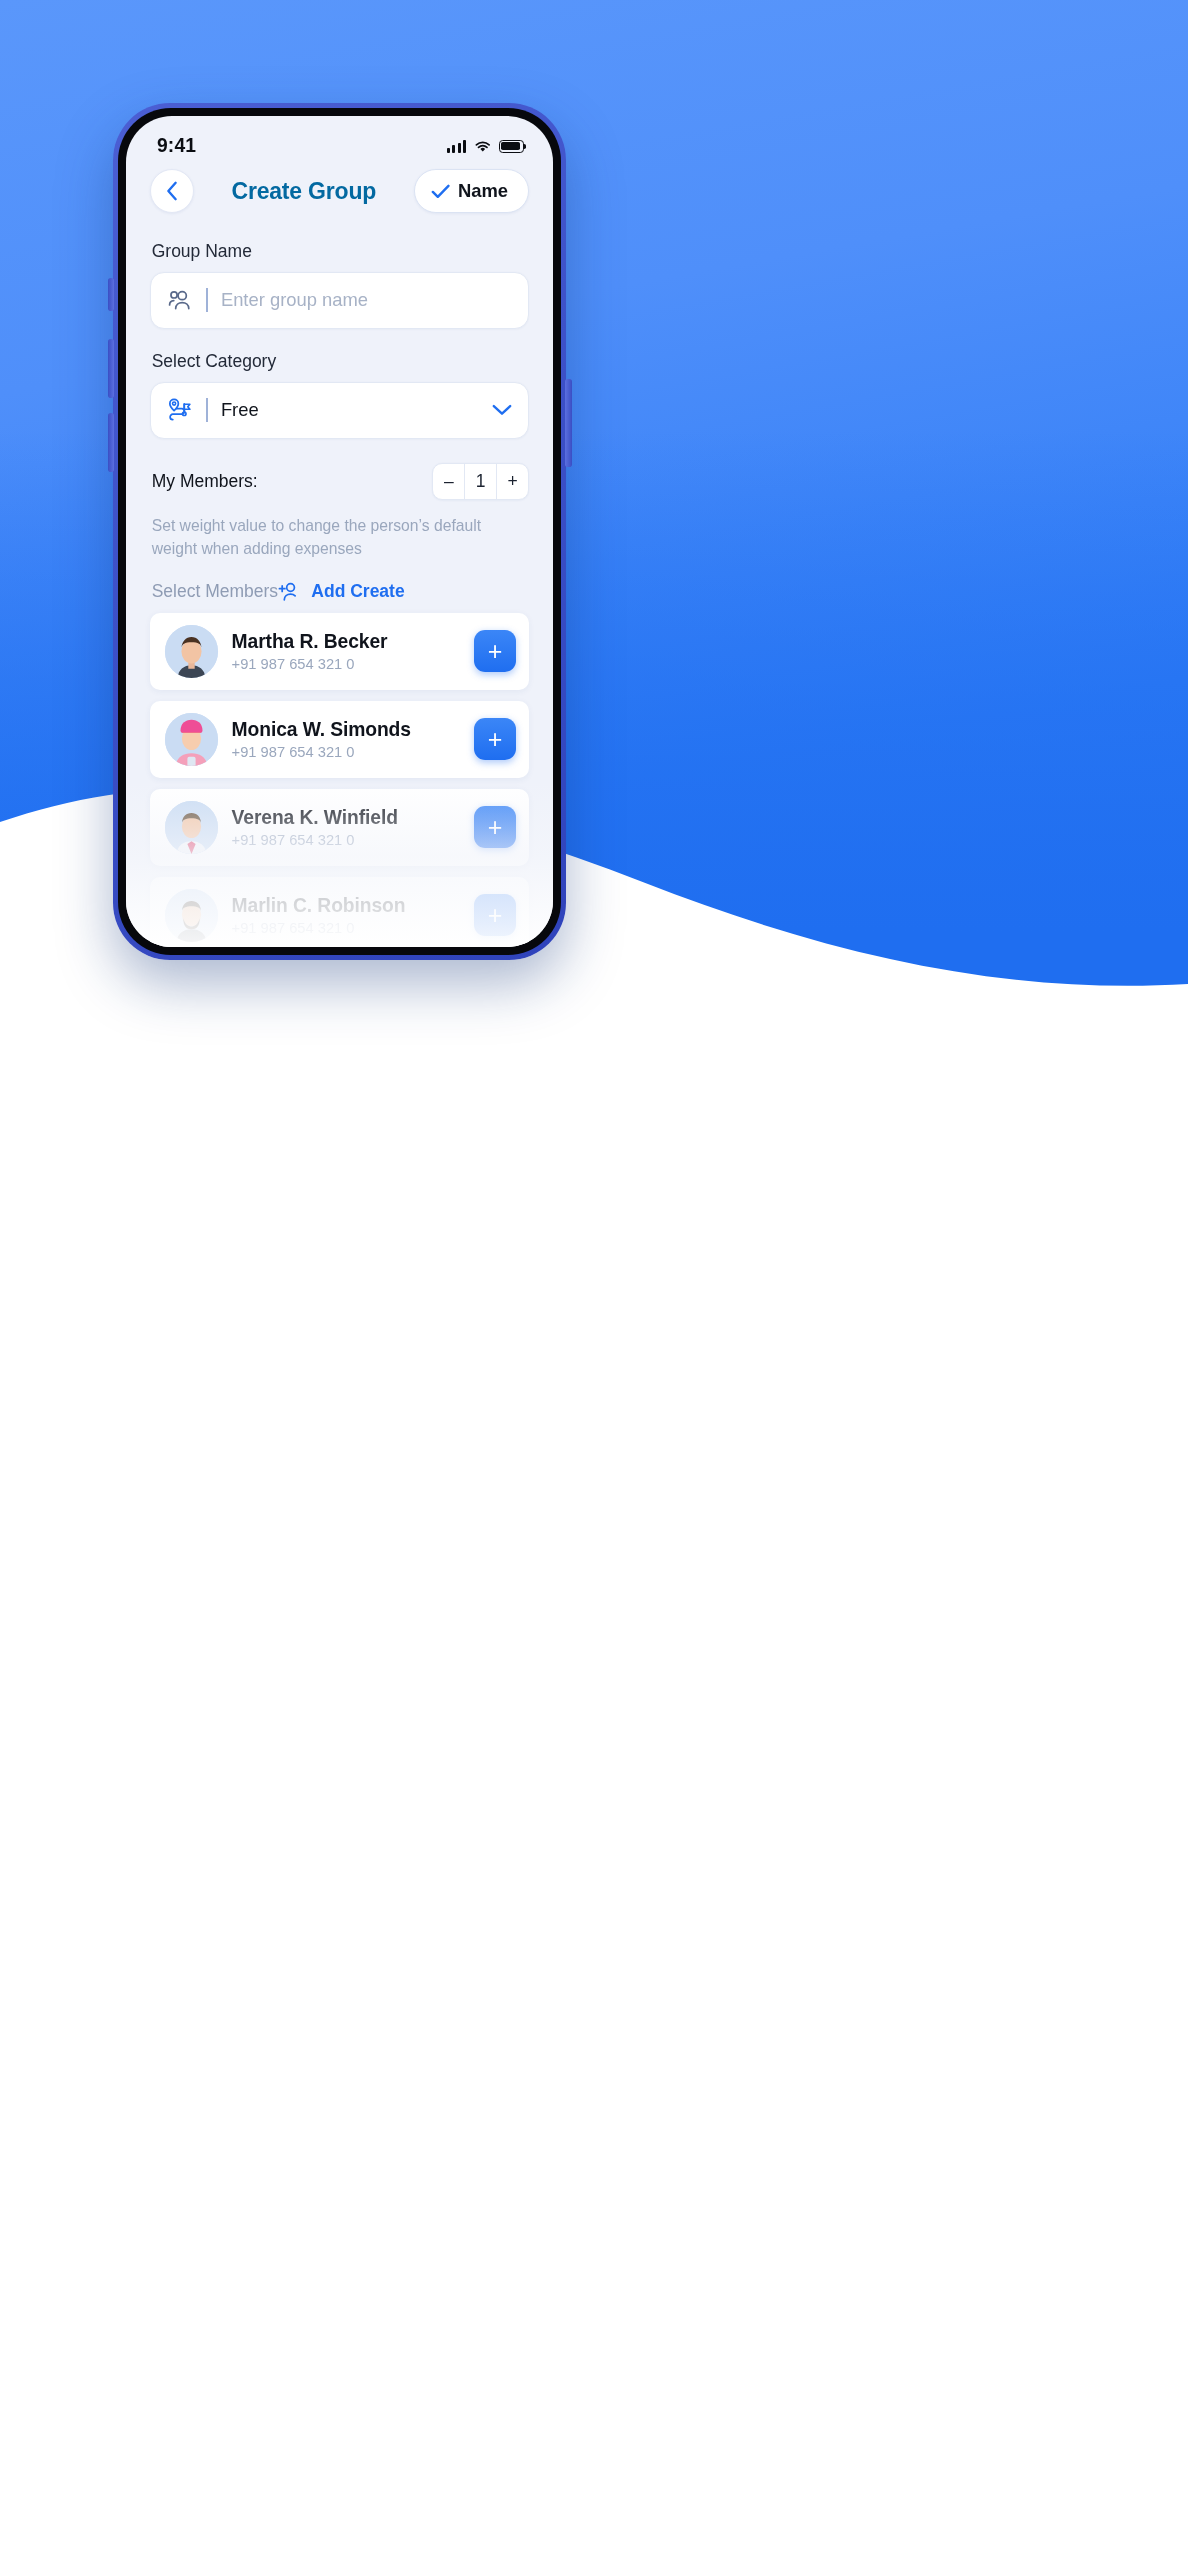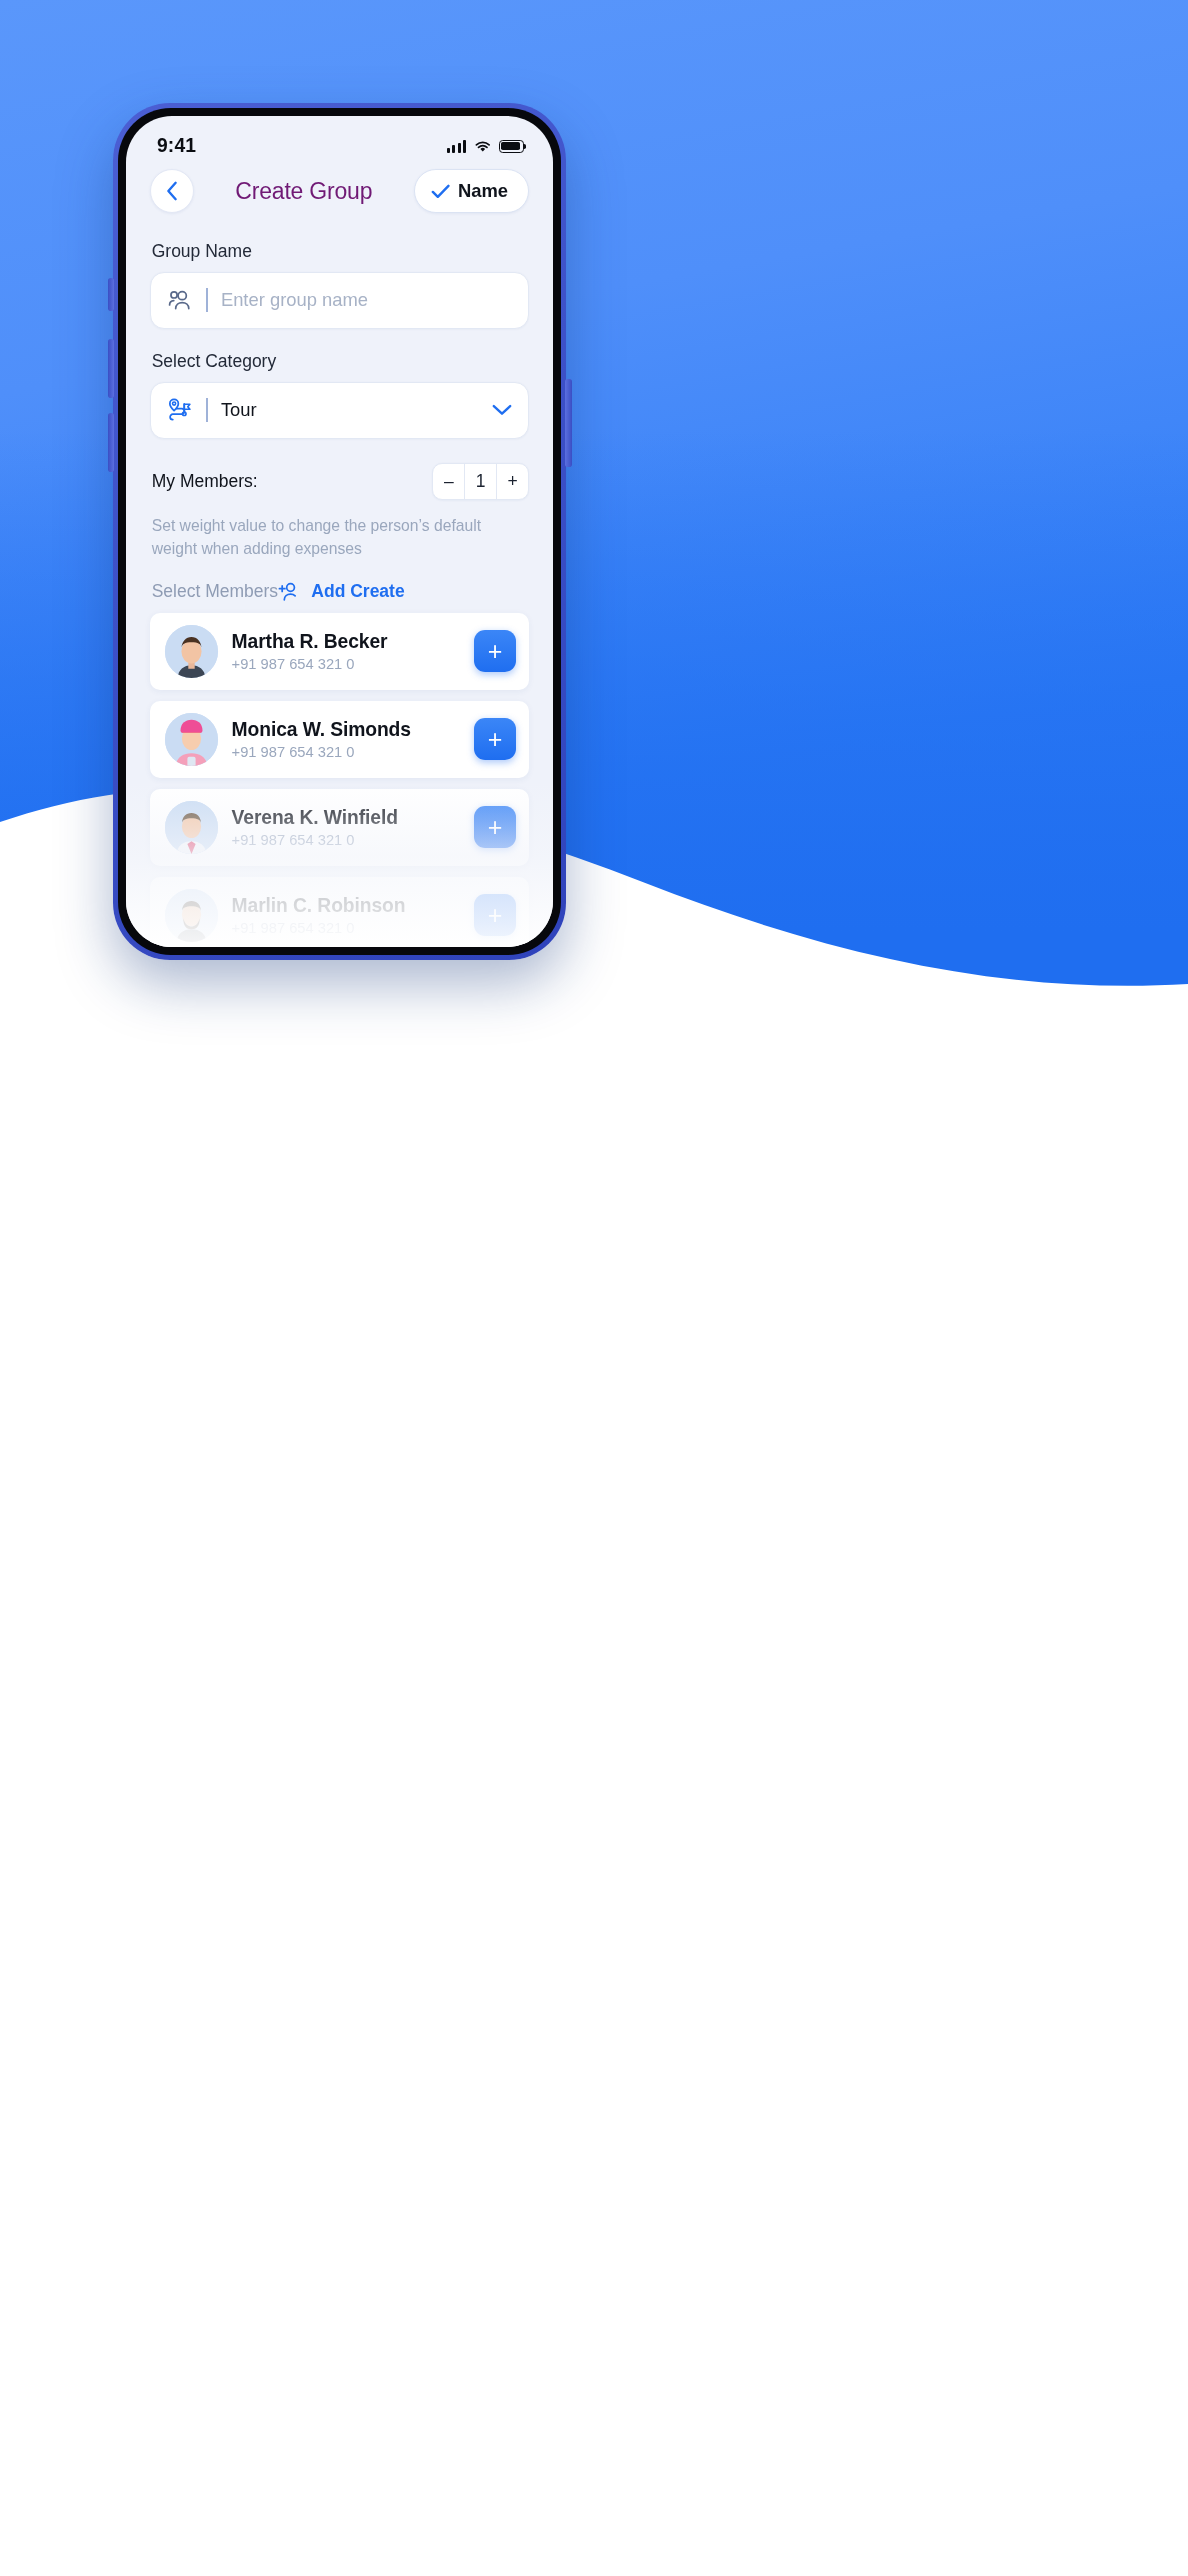--- a/index.html
+++ b/index.html
@@ -106,21 +106,21 @@
     display: flex; align-items: center; justify-content: space-between;
     padding: 9.2px 24px 5.5px 24px;
   }
   .back-btn {
     width: 44px; height: 44px; border-radius: 50%;
     background: #ffffff; border: 0.9px solid #e3e8f5;
     display: flex; align-items: center; justify-content: center;
     box-shadow: 0 0.9px 2.8px rgba(40,70,140,.07);
   }
   .header-title {
-    font-size: 23px; font-weight: normal; color: #701a75; letter-spacing: -0.2px;
+    font-size: 23px; font-weight: bold; color: #0369a1; letter-spacing: -0.2px;
   }
   .save-btn {
     display: flex; align-items: center; gap: 7.4px;
     background: #ffffff; border: 0.9px solid #dbe3f3;
     border-radius: 26px; padding: 10px 20px 10px 16.6px;
     box-shadow: 0 0.9px 2.8px rgba(40,70,140,.07);
   }
   .save-label { font-size: 18.4px; font-weight: bold; color: #10141c; }
 
   
@@ -304,21 +304,21 @@
               <svg width="26" height="24" viewBox="0 0 28 26">
                 <path d="M7.6 1.6c2.6 0 4.6 2 4.6 4.5 0 3.1-4.6 7.6-4.6 7.6S3 9.2 3 6.1c0-2.5 2-4.5 4.6-4.5Z" stroke="#1f6ef0" stroke-width="1.9" fill="none" stroke-linejoin="round"></path>
                 <circle cx="7.6" cy="6" r="1.7" stroke="#1f6ef0" stroke-width="1.7" fill="none"></circle>
                 <path d="M10.4 16.6h5.4a3 3 0 0 1 0 6H6.2a2.9 2.9 0 0 0 0 5.8" stroke="#1f6ef0" stroke-width="1.9" fill="none" stroke-linecap="round" transform="translate(0,-5)"></path>
                 <path d="M18.6 6.4v9" stroke="#1f6ef0" stroke-width="1.9" stroke-linecap="round"></path>
                 <path d="M18.6 6.8h6.1l-2.3 2.7 2.3 2.7h-6.1Z" stroke="#1f6ef0" stroke-width="1.8" fill="none" stroke-linejoin="round"></path>
                 <circle cx="18.6" cy="17.1" r="1.9" stroke="#1f6ef0" stroke-width="1.8" fill="none"></circle>
               </svg>
             </span>
             <span class="divider-v"></span>
-            <span class="input-text filled">Tour</span>
+            <span class="input-text filled">Free</span>
             <span class="chev">
               <svg width="20" height="12" viewBox="0 0 22 13">
                 <path d="M2 2.2 11 10.6 20 2.2" stroke="#1f6ef0" stroke-width="2.6" fill="none" stroke-linecap="round" stroke-linejoin="round"></path>
               </svg>
             </span>
           </div>
 
           <div class="members-row">
             <span class="members-label">My Members:</span>
             <div class="stepper">

